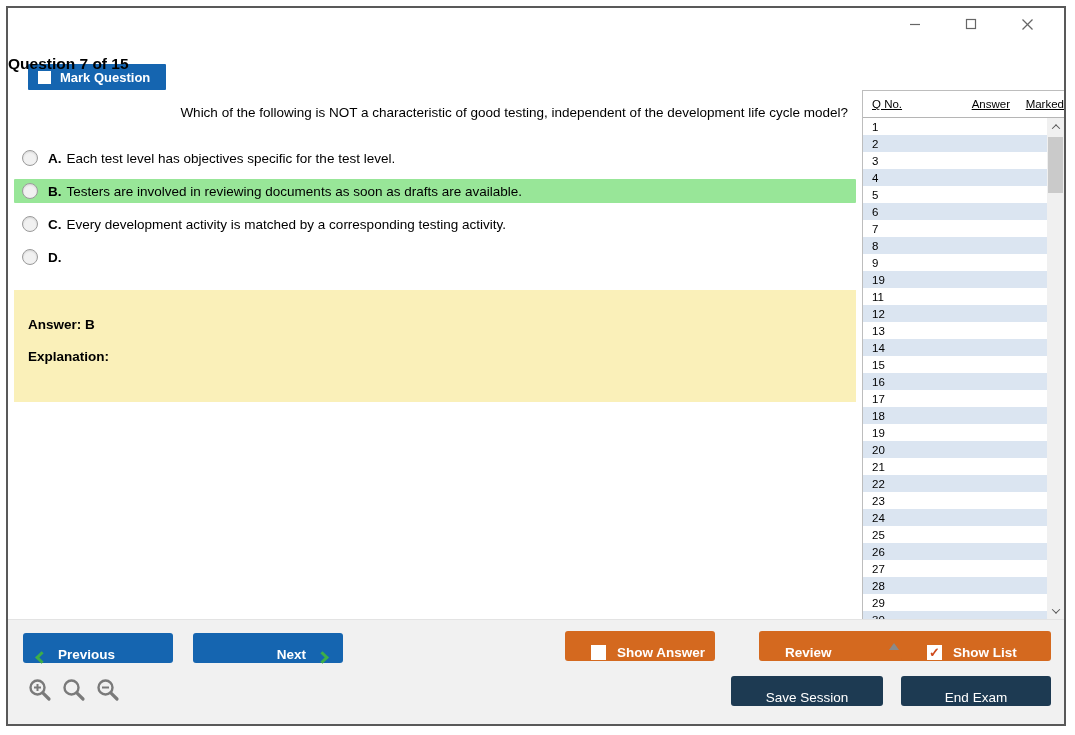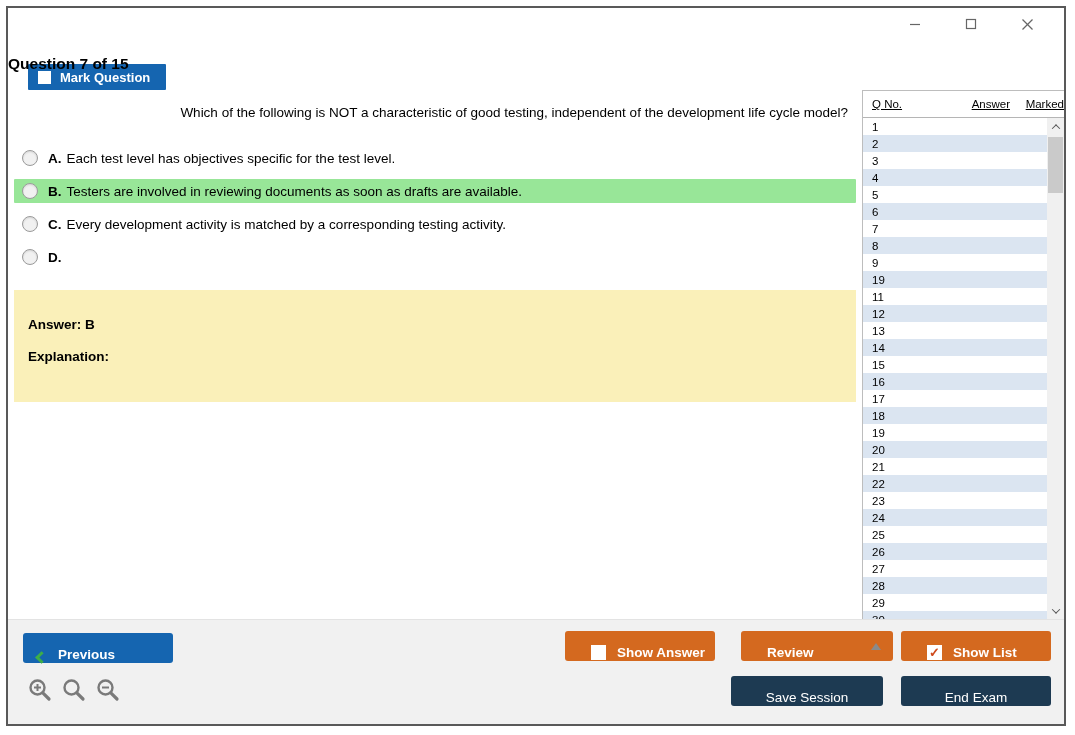--- a/index.html
+++ b/index.html
@@ -100,21 +100,21 @@
   }
   .btn.blue { background:#1565b0; font-weight:bold; }
   .btn.orange { background:#d4691f; font-weight:bold;padding-left:26px; }
   .btn.navy { background:#1d3a52; justify-content:center; font-weight:normal; }
   .btn-prev { left:15px; top:13px; width:150px; padding-left:14px; gap:12px; }
   .btn-next { left:185px; top:13px; width:150px; justify-content:flex-end; padding-right:16px; gap:12px; }
   .chev { width:9px; height:9px; border-left:3px solid #3dae49; border-bottom:3px solid #3dae49; flex:0 0 9px; }
   .chev.left  { transform:rotate(45deg); }
   .chev.right { transform:rotate(225deg); }
   .btn-show-answer { left:557px; top:11px; width:150px; padding-left:14px; gap:11px; }
-  .btn-review { left:733px; top:11px; width:152px; padding-left:14px; }
+  .btn-review { left:751px; top:11px; width:152px; padding-left:14px; }
   .btn-show-list { left:893px; top:11px; width:150px; padding-left:14px; gap:11px; }
   .btn-save { left:723px; top:56px; width:152px; }
   .btn-end  { left:893px; top:56px; width:150px; }
   .tri-up {
     position:absolute; right:12px; top:12px; width:0; height:0;
     border-left:5.5px solid transparent; border-right:5.5px solid transparent;
     border-bottom:7px solid #8a8a8a;
   }
   .zoom-tools { position:absolute; left:20px; top:58px; display:flex; gap:9px; }
   .zoom-tools svg { display:block; cursor:pointer; }
@@ -385,20 +385,24 @@
         </div>
       </div>
     </div>
   </div>
 
   <div class="footer">
     <button class="btn blue btn-prev">
       <span class="chev left"></span>
       <span>Previous</span>
     </button>
+    <button class="btn blue btn-next">
+      <span>Next</span>
+      <span class="chev right"></span>
+    </button>
 
     <button class="btn orange btn-show-answer">
       <span class="cb lg"></span>
       <span>Show Answer</span>
     </button>
     <button class="btn orange btn-review">
       <span>Review</span>
       <span class="tri-up"></span>
     </button>
     <button class="btn orange btn-show-list">

